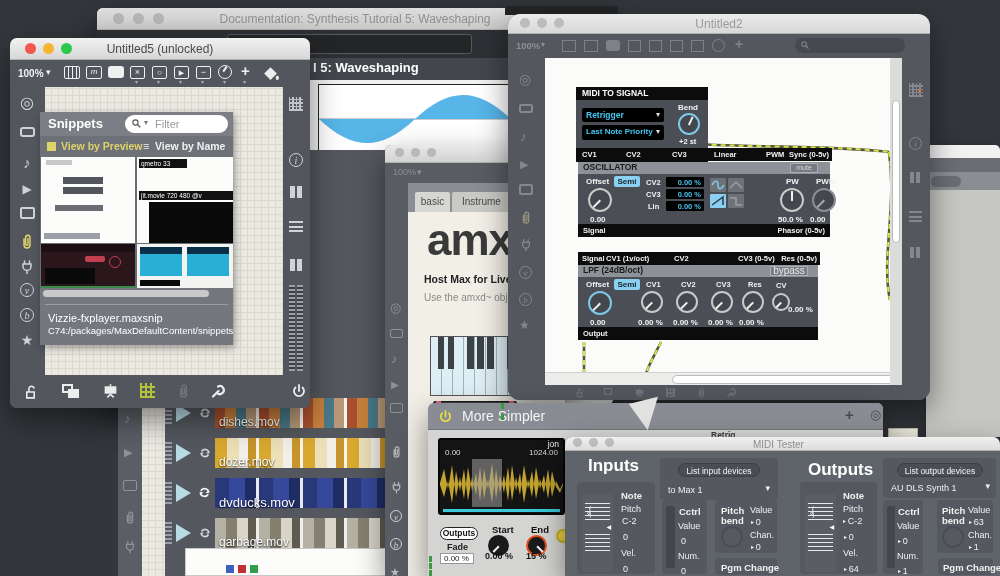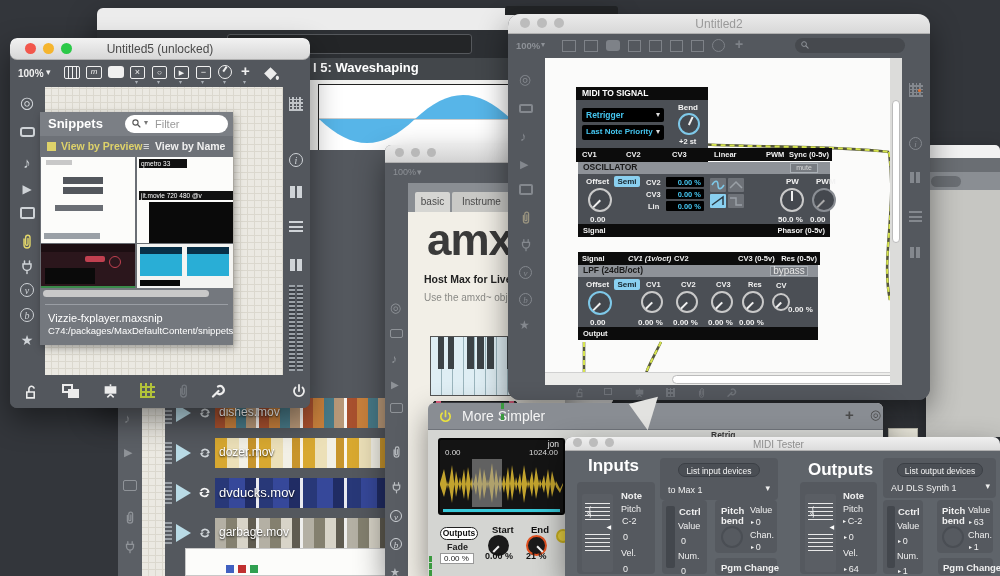--- a/index.html
+++ b/index.html
@@ -29,21 +29,21 @@
   .mtl{position:absolute;color:#f0f0f0;font-size:9px;white-space:nowrap;}
   .mtb{font-weight:bold;font-size:9.5px;}
   .pv::before{content:"▸ ";font-size:6px;vertical-align:1px;}
   .staffbox{position:absolute;background:#5a5e64;border-radius:2px;overflow:hidden;}
   .stf5{position:absolute;left:3px;right:3px;height:17px;
     background:repeating-linear-gradient(#e8e8e8 0 1px,transparent 1px 4px);}
   .u5icon{position:absolute;left:0;width:34px;text-align:center;color:#cfd3d7;font-size:14px;line-height:1;}
   .filmrow{position:absolute;height:30px;}
   .filmsep{position:absolute;inset:0;
     background:repeating-linear-gradient(90deg,transparent 0 41px,rgba(255,255,255,.9) 41px 44px);}
-  .movname{position:absolute;left:4px;top:7px;color:#fff;font-size:12px;
+  .movname{position:absolute;left:4px;top:17px;color:#fff;font-size:12px;
     text-shadow:0 1px 2px rgba(0,0,0,.9);}
   .playtri{position:absolute;width:0;height:0;border-top:9px solid transparent;
     border-bottom:9px solid transparent;border-left:15px solid #b9dbe6;top:6px;}
   .dothandle{position:absolute;width:7px;height:22px;top:4px;
     background:repeating-linear-gradient(#9aa0a6 0 2px,transparent 2px 4px);}
   .circlet{border-radius:50%;border:1.5px solid #cfd3d7;color:#cfd3d7;text-align:center;
     font-style:italic;font-family:"Liberation Serif",serif;}
   .dim{opacity:.45;}
   .tabv{position:absolute;font-size:11px;font-weight:bold;}
   .gridbg{background-color:#ebe9e2;background-image:
@@ -92,20 +92,26 @@
       </g>
   <g id="sym-clef">
         <path d="M8,1.5 C6,3.5 7.5,6 7.5,9 C7.5,12 5,12.5 4.5,10.5 C4,8.8 6,8 7,9.5 C8,11 8.5,13.5 7.5,15.5" fill="none" stroke="currentColor" stroke-width="1.1"></path>
       </g>
 </defs>
 </svg>
 
 <div id="stage">
 
   <div class="win" style="left:97px;top:8px;width:516px;height:397px;background:#ececec;border-radius:6px;">
+    <div class="tbar" style="height:22px;background:linear-gradient(#dedede,#c9c9c9);">
+      <span class="tl" style="left:16px;background:#b4b4b4;"></span>
+      <span class="tl" style="left:36px;background:#b4b4b4;"></span>
+      <span class="tl" style="left:56px;background:#b4b4b4;"></span>
+      <div class="ttl" style="color:#8f8f8f;">Documentation: Synthesis Tutorial 5: Waveshaping</div>
+    </div>
     <div class="abs" style="left:0;right:0;top:22px;height:28px;background:#2d3034;">
       <svg class="ic abs" viewBox="0 0 16 16" width="15" height="15" style="left:16px;top:7px;color:#cfcfcf;">
           <use href="#sym-home"></use>
         </svg>
       <svg class="ic abs" viewBox="0 0 16 16" width="15" height="15" style="left:48px;top:7px;color:#cfcfcf;">
           <use href="#sym-book"></use>
         </svg>
       <span class="lb" style="left:80px;top:4px;color:#cfcfcf;font-size:16px;font-weight:bold;">‹</span>
       <span class="lb" style="left:106px;top:4px;color:#cfcfcf;font-size:16px;font-weight:bold;">›</span>
       <div class="abs" style="left:130px;top:4px;width:245px;height:20px;background:#232527;border:1px solid #55585c;border-radius:3px;">
@@ -284,21 +290,21 @@
   <div class="abs" style="left:926px;top:145px;width:74px;height:292px;border-radius:5px 5px 0 0;overflow:hidden;box-shadow:0 8px 20px rgba(0,0,0,.4);">
     <div class="abs" style="left:0;right:0;top:0;height:13px;background:#f2f2f2;"></div>
     <div class="abs" style="left:0;right:0;top:13px;height:14px;background:#6a6e73;"></div>
     <div class="abs" style="left:0;right:0;top:27px;height:18px;background:#8a8e93;">
       <div class="abs" style="left:5px;top:4px;width:30px;height:11px;background:#6a6e73;border-radius:6px;"></div>
     </div>
     <div class="abs" style="left:0;right:0;top:45px;bottom:0;background:#c6c6c2;"></div>
   </div>
 
   <div class="win" style="left:10px;top:38px;width:300px;height:370px;background:#53575d;">
-    <div class="tbar" style="height:22px;border-radius:7px;">
+    <div class="tbar" style="height:22px;">
       <span class="tl" style="left:15px;background:#f2574c;"></span>
       <span class="tl" style="left:33px;background:#f5b52e;"></span>
       <span class="tl" style="left:51px;background:#2bc948;"></span>
       <div class="ttl">Untitled5 (unlocked)</div>
     </div>
 
     <div class="abs" style="left:0;right:0;top:22px;height:27px;background:#53575d;">
       <span class="lb" style="left:8px;top:8px;color:#f0f0f0;font-size:10px;font-weight:bold;">100%</span>
       <span class="lb" style="left:36px;top:8px;color:#f0f0f0;font-size:9px;">▾</span>
       <div class="abs" style="left:54px;top:6px;width:16px;height:13px;border:1.5px solid #f0f0f0;border-radius:2px;
@@ -597,21 +603,21 @@
         </div>
         <span class="beaplbl" style="left:232px;top:53px;font-size:8px;">0.00 %</span>
         <div class="abs dkbar" style="left:0;right:0;bottom:0;height:13px;">
           <span class="beaplbl" style="left:5px;">Signal</span>
           <span class="beaplbl" style="right:5px;">Phasor (0-5v)</span>
         </div>
       </div>
 
       <div class="abs dkbar" style="left:33px;top:194px;width:242px;height:13px;">
         <span class="beaplbl" style="left:4px;">Signal</span>
-        <span class="beaplbl" style="left:50px;font-style:italic;">CV1 (1v/oct)</span>
+        <span class="beaplbl" style="left:28px;">CV1 (1v/oct)</span>
         <span class="beaplbl" style="left:96px;">CV2</span>
         <span class="beaplbl" style="left:160px;">CV3 (0-5v)</span>
         <span class="beaplbl" style="right:3px;">Res (0-5v)</span>
       </div>
 
       <div class="abs" style="left:33px;top:207px;width:240px;height:75px;background:#4b4f55;">
         <div class="abs" style="left:0;right:0;top:0;height:12px;background:#8e9298;">
           <span class="lb" style="left:5px;top:1px;color:#1a1a1a;font-size:8.5px;font-weight:bold;">LPF (24dB/oct)</span>
           <div class="abs" style="right:10px;top:1px;width:38px;height:10px;background:#787c82;border:1px solid #aab0b6;text-align:center;">
             <span style="color:#e8e8e8;font-size:10px;line-height:8px;display:block;">bypass</span>
@@ -729,21 +735,21 @@
     </div>
     <span class="lb" style="left:64px;top:122px;color:#111;font-size:9.5px;font-weight:bold;">Start</span>
     <div class="knob" style="left:60px;top:132px;width:21px;height:21px;background:#1a1a1a;border-color:#1a1a1a;">
       <div class="ndl" style="transform:rotate(-135deg);"></div>
     </div>
     <span class="lb" style="left:57px;top:149px;color:#111;font-size:9px;font-weight:bold;">0.00 %</span>
     <span class="lb" style="left:103px;top:122px;color:#111;font-size:9.5px;font-weight:bold;">End</span>
     <div class="knob" style="left:98px;top:132px;width:21px;height:21px;background:#1a1a1a;border-color:#e05020;">
       <div class="ndl" style="transform:rotate(135deg);"></div>
     </div>
-    <span class="lb" style="left:98px;top:149px;color:#111;font-size:9px;font-weight:bold;">21 %</span>
+    <span class="lb" style="left:98px;top:149px;color:#111;font-size:9px;font-weight:bold;">15 %</span>
     <div class="knob" style="left:128px;top:126px;width:14px;height:14px;background:#e8d040;border-color:#c8b020;"></div>
   </div>
 
   <div class="abs" style="left:632px;top:400px;width:0;height:0;
        border-left:12px solid transparent;border-right:18px solid transparent;border-top:30px solid #e2e2e0;transform:rotate(-14deg);"></div>
 
   <div class="abs" style="left:501px;top:403px;height:17px;border-left:3px dashed #3a9a3f;"></div>
   <div class="abs" style="left:429px;top:556px;height:20px;border-left:3px dashed #3a9a3f;"></div>
 
   <div class="win" style="left:565px;top:437px;width:435px;height:139px;background:#5f646a;border-radius:7px 7px 0 0;">

